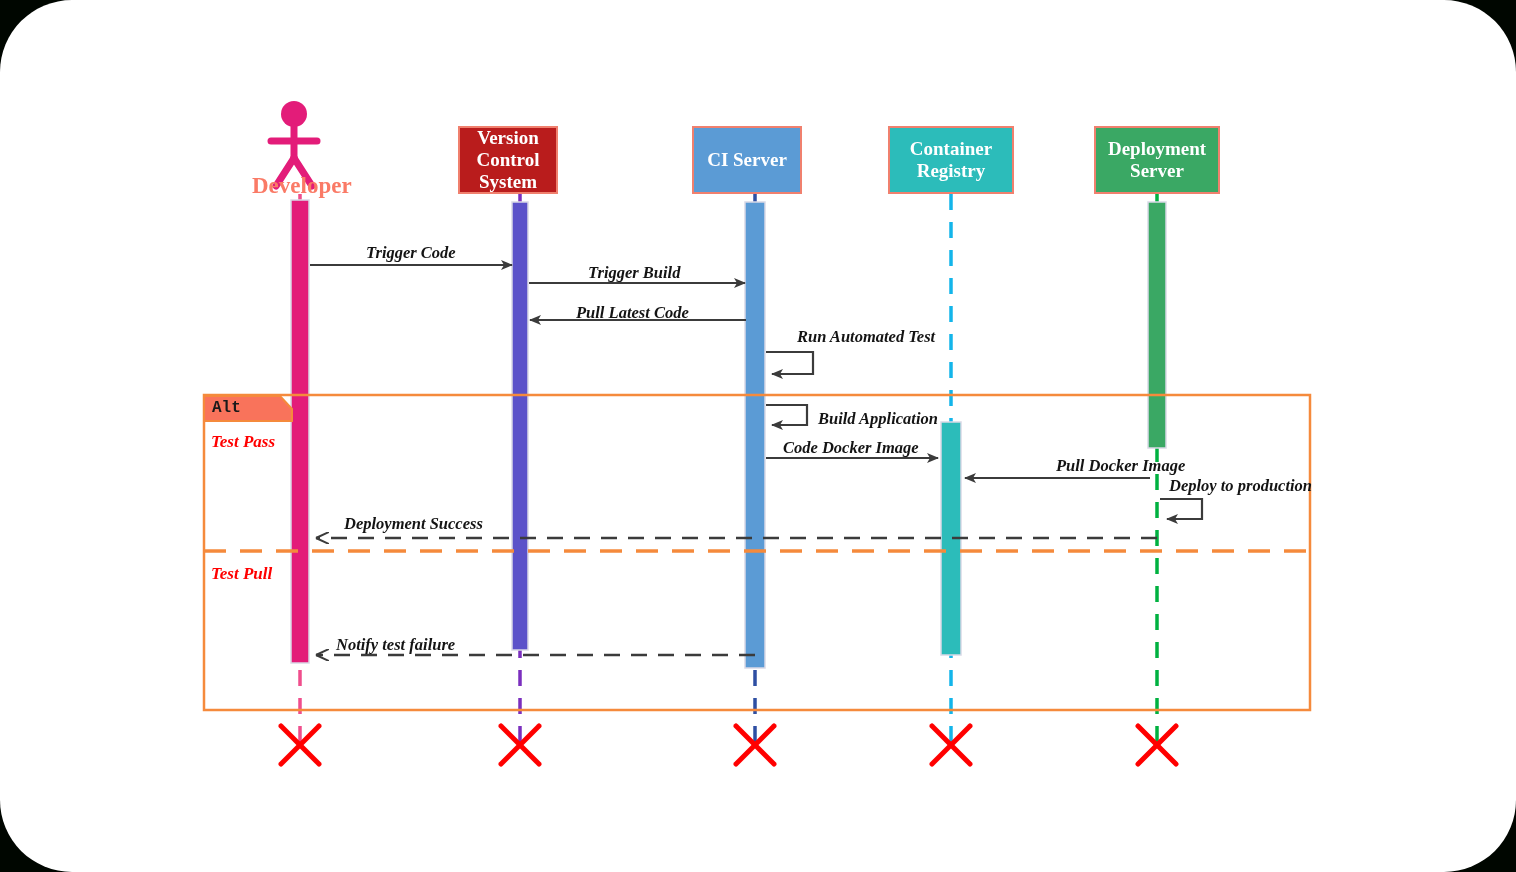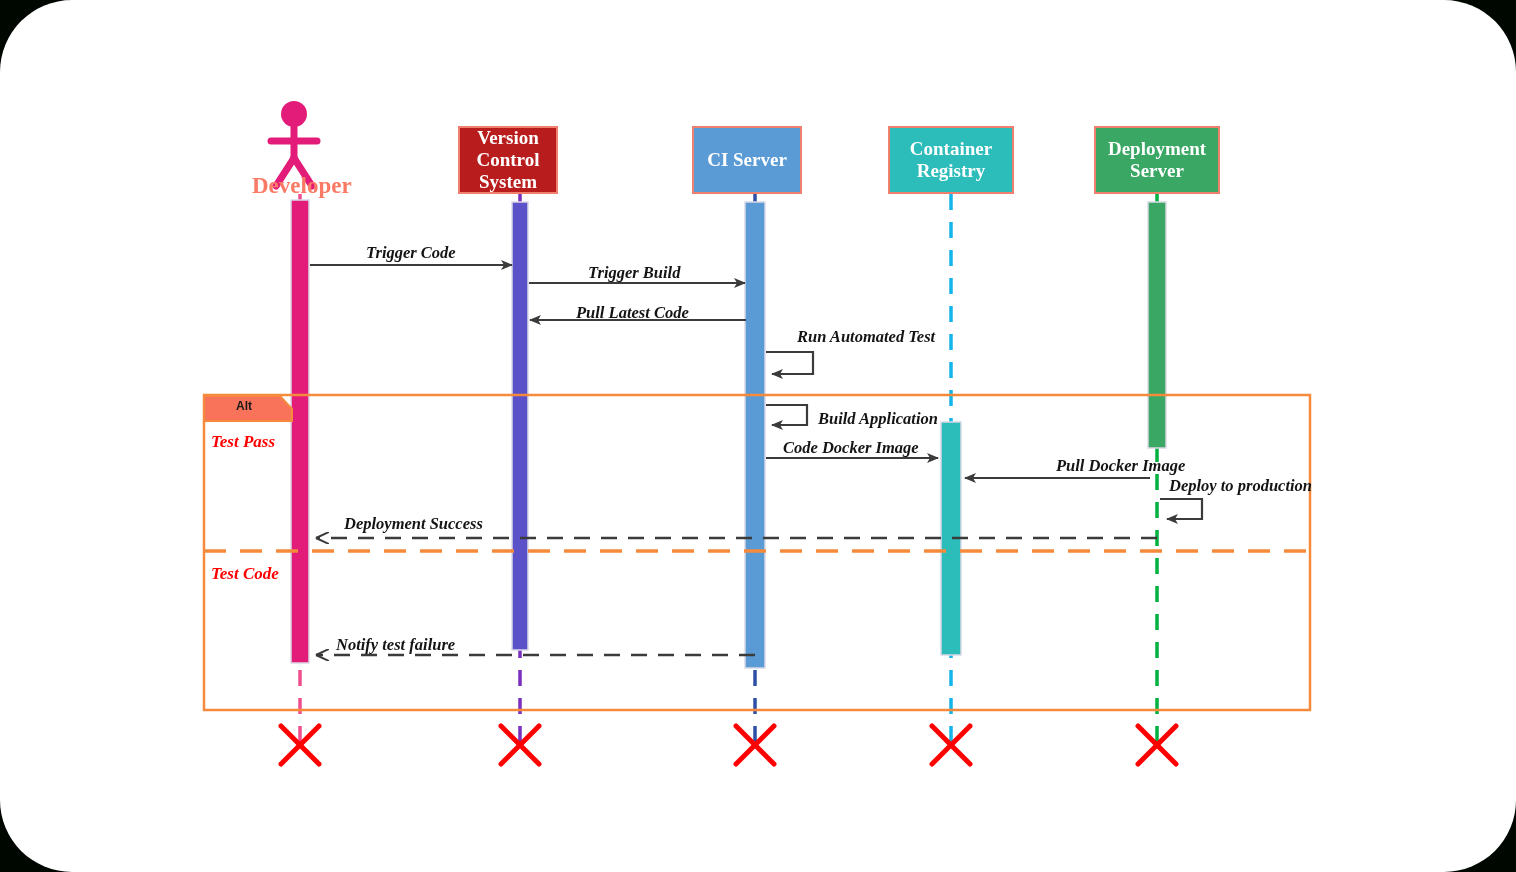--- a/index.html
+++ b/index.html
@@ -61,24 +61,23 @@
     position: absolute;
     font-weight: bold;
     font-size: 23px;
     color: #FA7A66;
     white-space: nowrap;
     font-family: "Liberation Serif", serif;
   }
   .alt-tag-text {
     position: absolute;
     font-weight: bold;
-    font-size: 12px;
+    font-size: 16px;
     color: #1a1a1a;
-    font-family: Liberation Sans, sans-serif;
-    margin-left: 24px;
+    font-family: Liberation Mono, monospace;
   }
   .cond-label {
     position: absolute;
     font-style: italic;
     font-weight: bold;
     font-size: 17px;
     color: #FF0000;
     white-space: nowrap;
     font-family: "Liberation Serif", serif;
   }
@@ -194,21 +193,21 @@
       <span>
         <span>Container</span><br>
         <span>Registry</span>
       </span>
     </div>
 
     <div class="actor-label" style="left:252px; top:173px;">Developer</div>
 
     <div class="alt-tag-text" style="left:212px; top:399px;">Alt</div>
     <div class="cond-label" style="left:211px; top:432px;">Test Pass</div>
-    <div class="cond-label" style="left:211px; top:564px;">Test Code</div>
+    <div class="cond-label" style="left:211px; top:564px;">Test Pull</div>
 
     <div class="msg-label" style="left:366px; top:243px;">Trigger Code</div>
     <div class="msg-label" style="left:588px; top:263px;">Trigger Build</div>
     <div class="msg-label" style="left:576px; top:303px;">Pull Latest Code</div>
     <div class="msg-label" style="left:797px; top:327px;">Run Automated Test</div>
     <div class="msg-label" style="left:818px; top:409px;">Build Application</div>
     <div class="msg-label" style="left:783px; top:438px;">Code Docker Image</div>
     <div class="msg-label" style="left:1056px; top:456px;">Pull Docker Image</div>
     <div class="msg-label" style="left:1169px; top:476px;">Deploy to production</div>
     <div class="msg-label" style="left:344px; top:514px;">Deployment Success</div>

